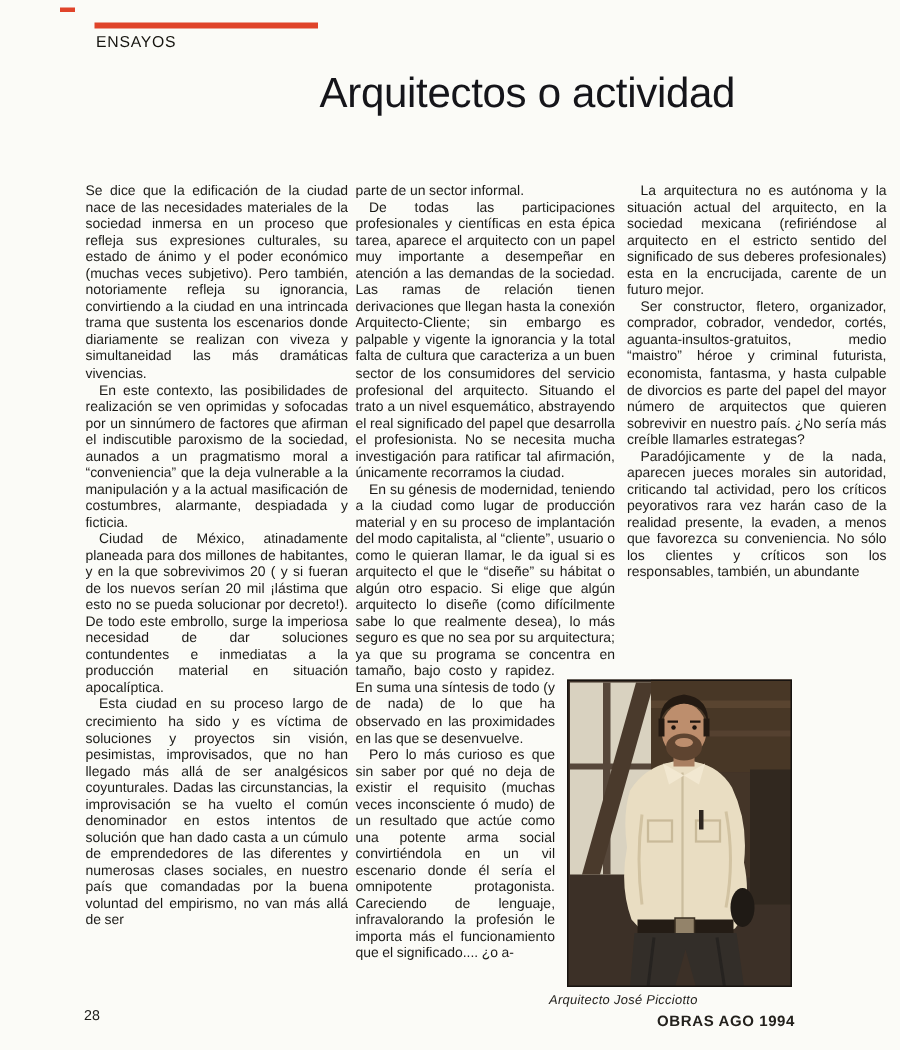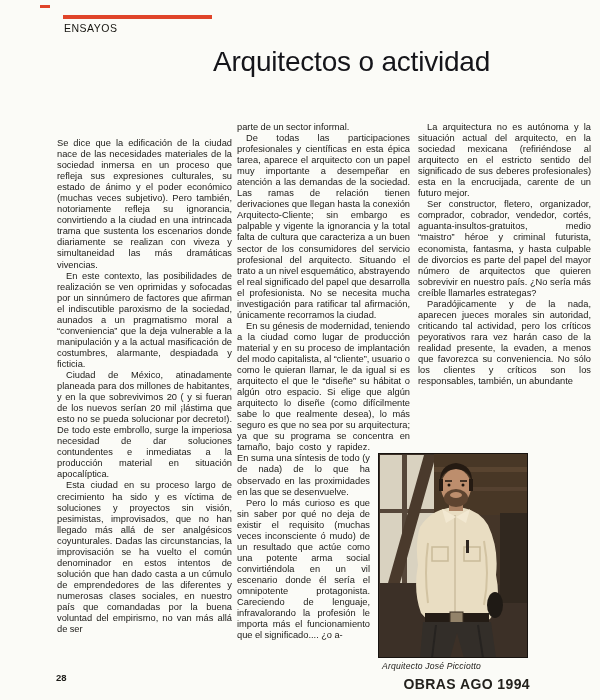--- a/index.html
+++ b/index.html
@@ -20,50 +20,50 @@
     font-size:28px;font-weight:400;letter-spacing:-.2px;color:#15151a;
     white-space:nowrap;
   }
   .col{
     position:absolute;top:122px;width:175px;
     font-size:9.3px;line-height:11.05px;text-align:justify;
     color:#1b1a17;
     hyphens:auto;-webkit-hyphens:auto;
     word-spacing:-0.2px;
   }
-  #col1{left:57px;margin-top:16px;}
+  #col1{left:57px;}
   #col2{left:237px;width:174px;}
   #col3{left:417px;width:174px;}
   .col p{margin:0;}
   .col p.ind{text-indent:9px;}
   .gap-s{margin-top:2px;}
   .gap-m{margin-top:7px;}
   .em{}
   
   .spacer-top-r{float:right;width:1px;height:331px;}
   .spacer-photo-r{float:right;clear:right;width:41px;height:212px;}
   .spacer-top-l{float:left;width:1px;height:331px;}
   .spacer-photo-l{float:left;clear:left;width:113px;height:212px;}
   .photo{
     position:absolute;left:378px;top:453px;width:150px;height:205px;
     background:#3c3027;
   }
   .photo svg{display:block;width:150px;height:205px;}
   .photo-caption{
-    position:absolute;left:382px;top:661px;
+    position:absolute;left:366px;top:661px;
     font-size:8.6px;font-style:italic;color:#23211d;letter-spacing:.2px;
     white-space:nowrap;
   }
   .page-number{
     position:absolute;left:56px;top:672px;
-    font-size:9.5px;font-weight:bold;color:#1c1b18;
+    font-size:9.5px;font-weight:normal;color:#1c1b18;
   }
   .magazine-credit{
     position:absolute;right:70px;top:676px;
-    font-size:14px;font-weight:bold;letter-spacing:.4px;color:#23211d;
+    font-size:10px;font-weight:bold;letter-spacing:.4px;color:#23211d;
     white-space:nowrap;
   }
 </style>
 </head>
 <body>
 
 <div class="corner-mark"></div>
 <div class="rule"></div>
 <div class="section-label">ENSAYOS</div>
 <h1 class="article-title">Arquitectos o actividad</h1>

